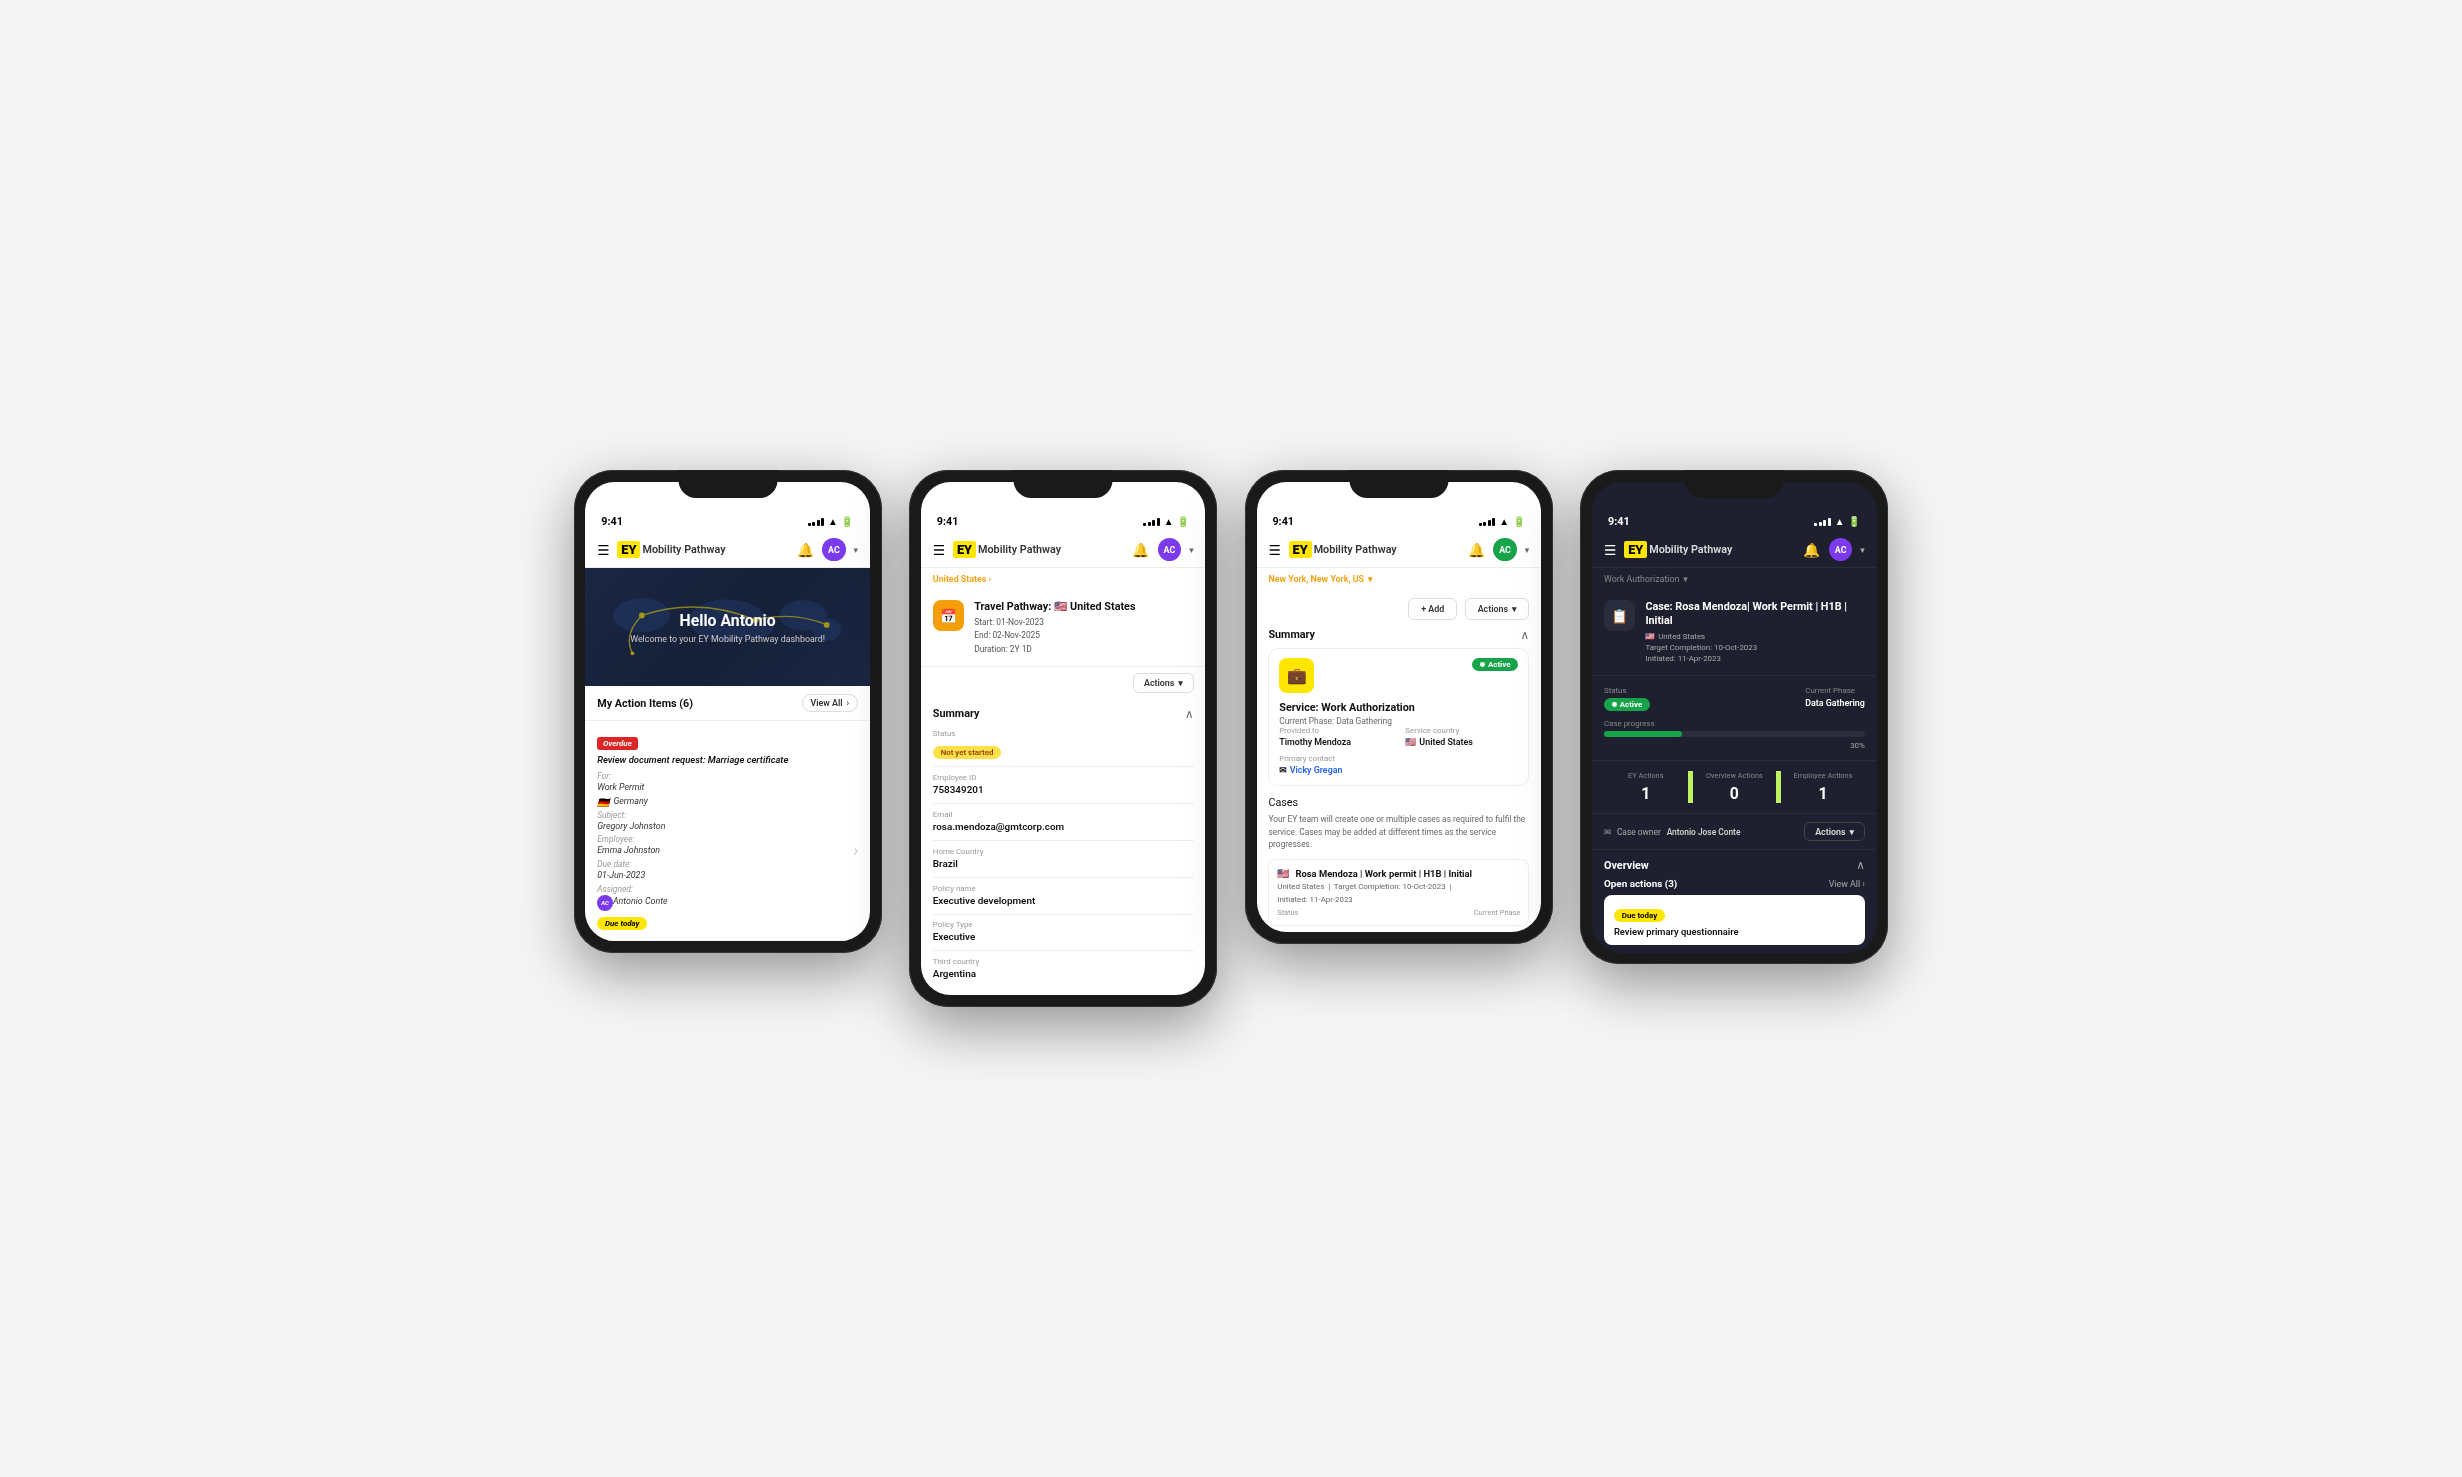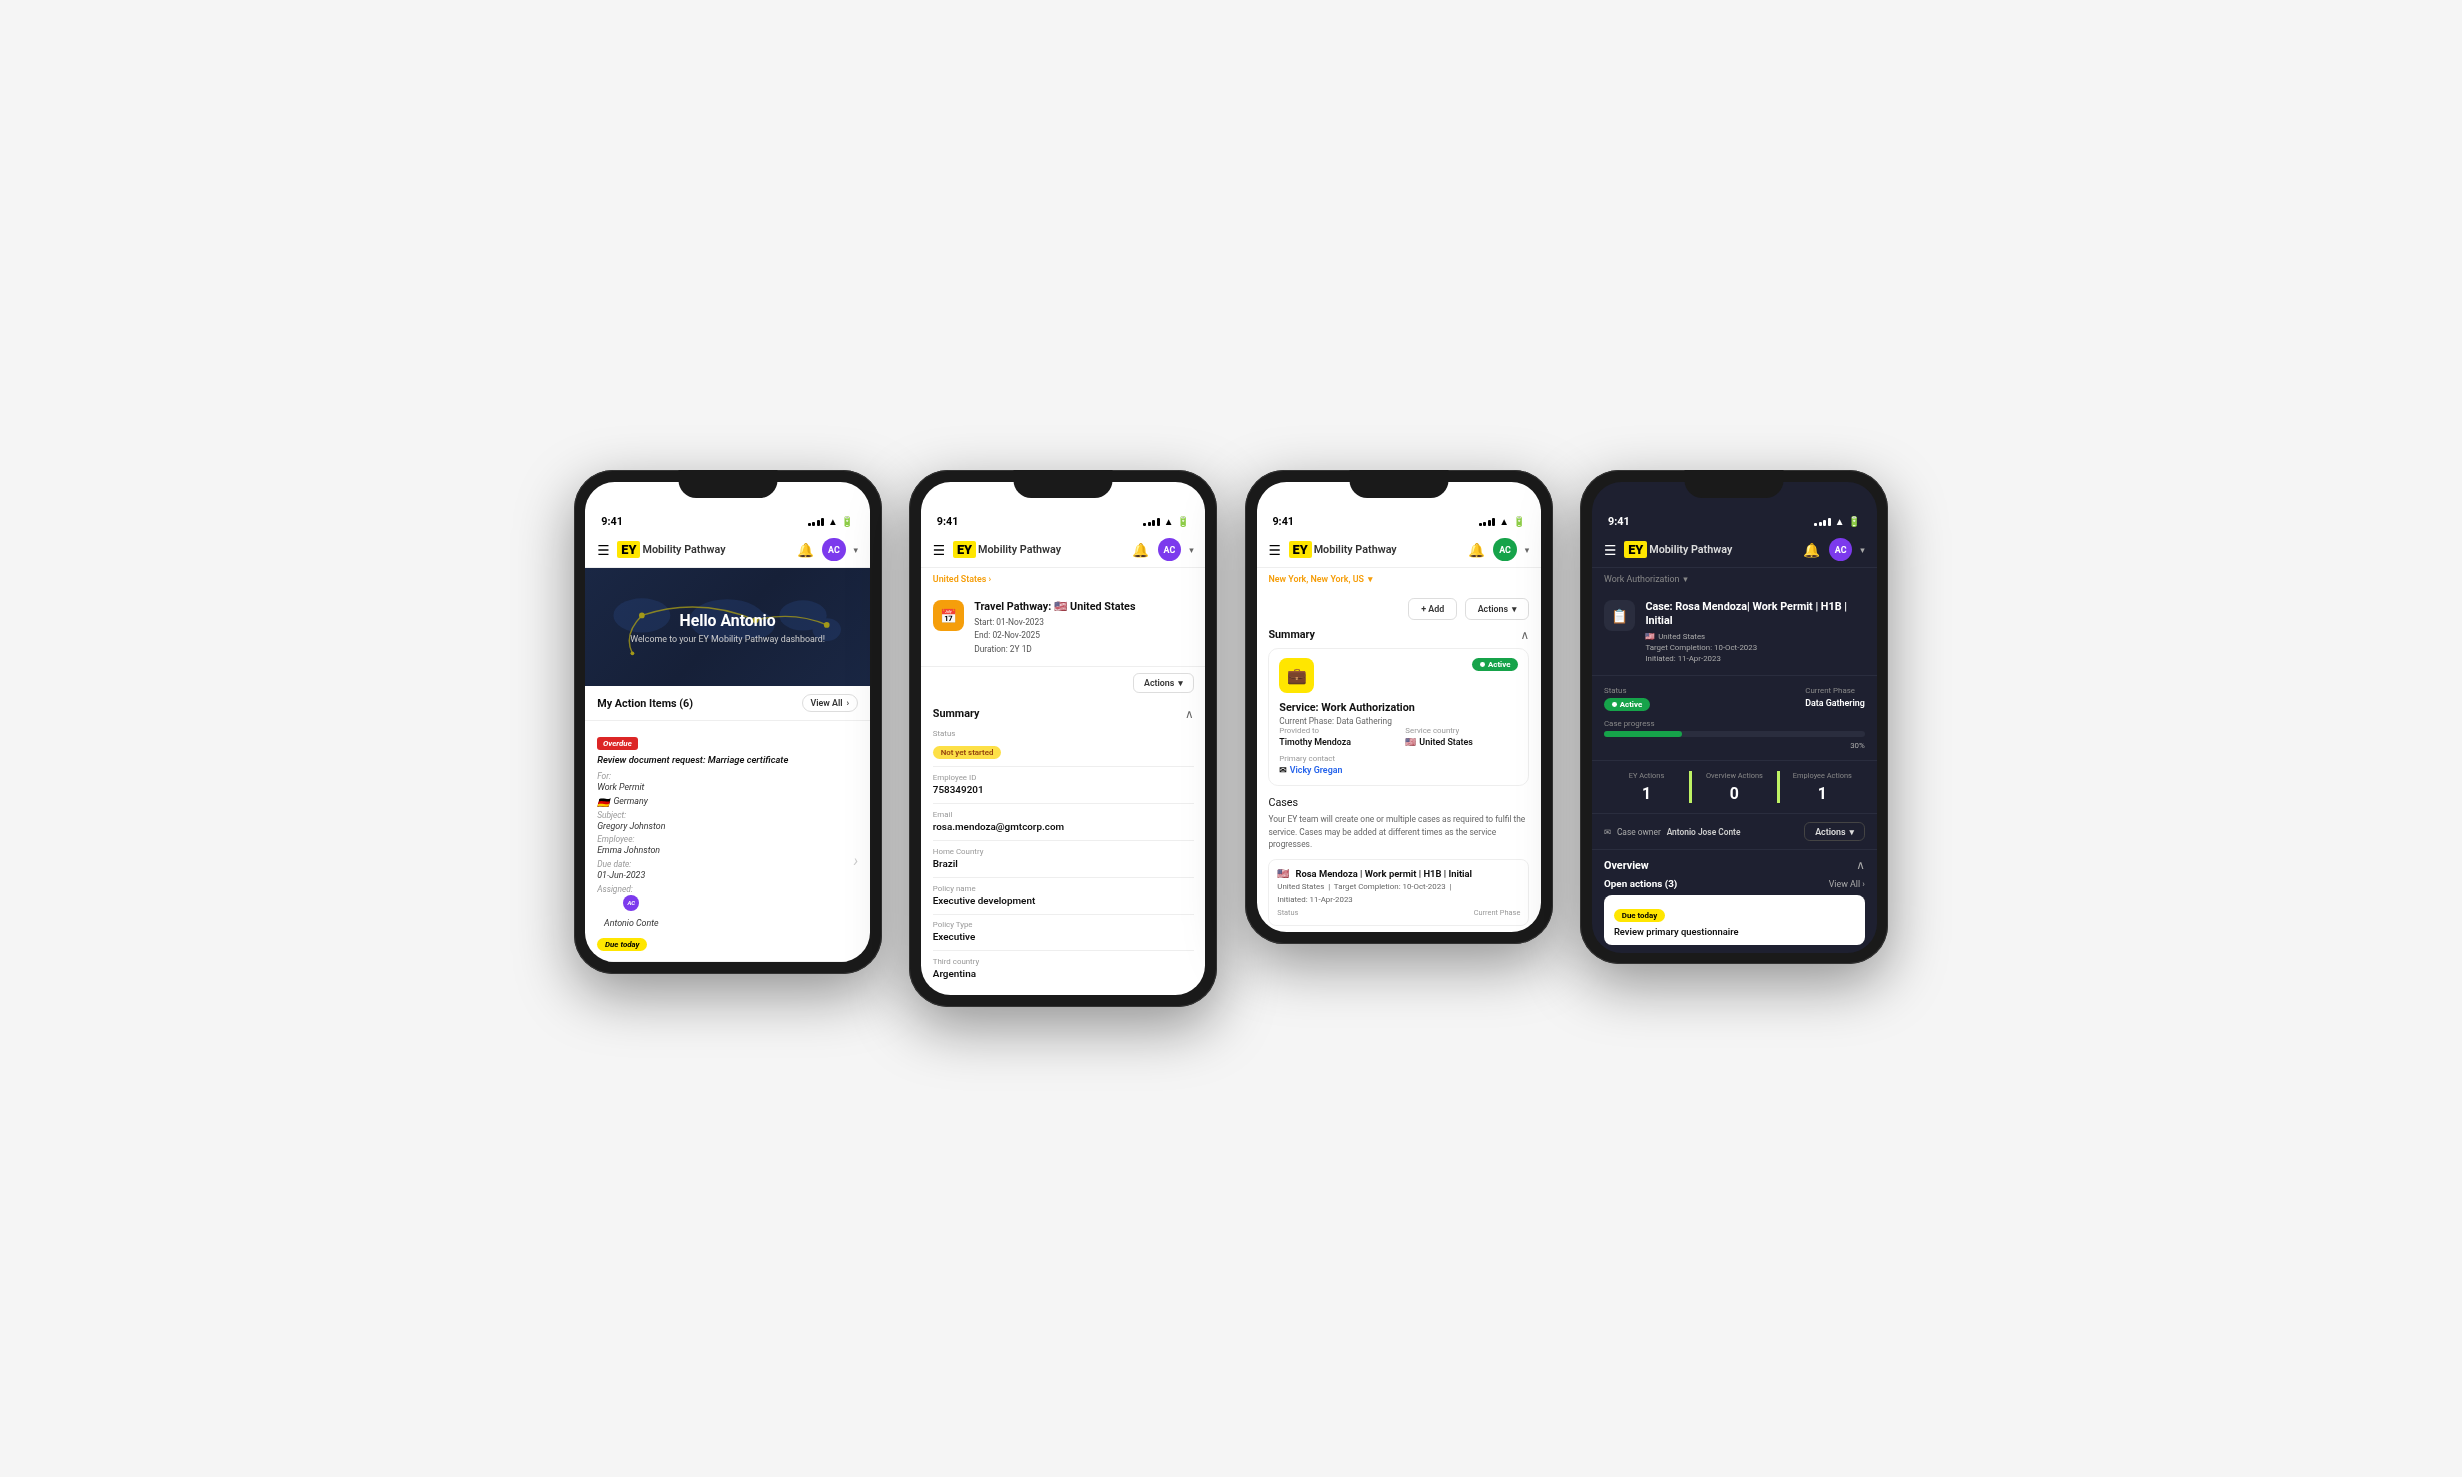--- a/index.html
+++ b/index.html
@@ -189,22 +189,21 @@
       font-size: 7.9px;
       font-weight: 700;
       padding: 2px 7.9px;
       border-radius: 9.9px;
       display: inline-block;
       margin-top: 3.9px;
     }
     .assignee {
       display: flex;
       align-items: center;
-      gap: 7px;
-      flex-direction: column;
+      gap: 0;
     }
     .mini-avatar {
       width: 15.8px; height: 15.8px;
       border-radius: 50%;
       background: #7c3aed;
       color: #fff;
       font-size: 5.9px;
       font-weight: 700;
       display: flex; align-items: center; justify-content: center;
     }
@@ -484,21 +483,21 @@
       display: flex;
       padding: 9.9px 11.8px;
       border-bottom: 1px solid #2a2d3e;
       text-align: center;
       gap: 0;
     }
     .actions-grid-col {
       flex: 1;
       text-align: center;
       padding: 0 3.9px;
-      border-right: 3px solid #bef264;
+      border-right: 5px solid #bef264;
     }
     .actions-grid-col:last-child { border-right: none; }
   </style>
 </head>
 <body>
 
 <div class="phones-container">
 
   <div class="phone">
     <div class="phone-notch"></div>

